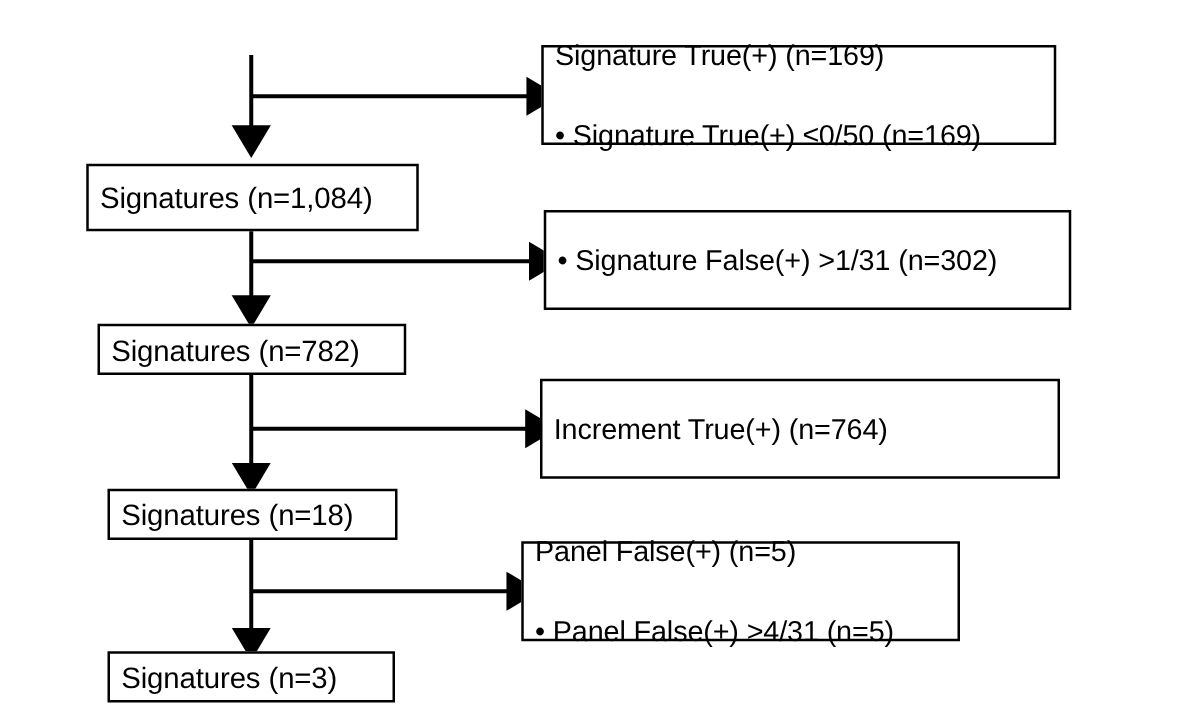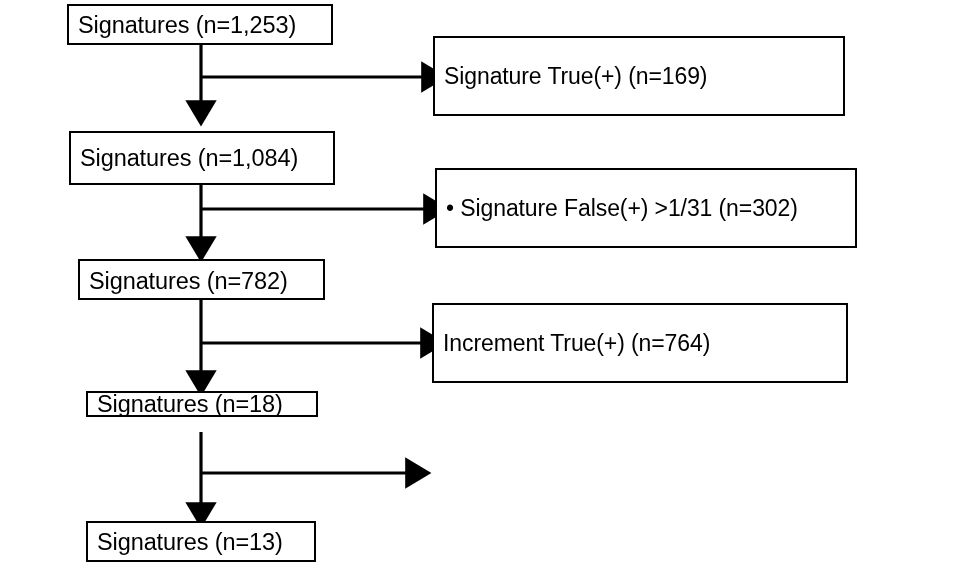--- a/index.html
+++ b/index.html
@@ -90,46 +90,48 @@
       <path d="M 201,300 L 201,374" stroke="#000000" stroke-width="3.2" fill="none" marker-end="url(#arrow-down)"></path>
       <path d="M 201,343 L 424,343" stroke="#000000" stroke-width="3.2" fill="none" marker-end="url(#arrow-right)"></path>
     </g>
 
     <g>
       <path d="M 201,432 L 201,506" stroke="#000000" stroke-width="3.2" fill="none" marker-end="url(#arrow-down)"></path>
       <path d="M 201,473 L 409,473" stroke="#000000" stroke-width="3.2" fill="none" marker-end="url(#arrow-right)"></path>
     </g>
   </svg>
 
-  <div class="node main" style="left:67px; top:4px; width:266px; height:41px;">
-    <div class="line">Signatures (n=1,253)</div>
-  </div>
 
   <div class="node main" style="left:69px; top:131px; width:266px; height:54px;">
     <div class="line">Signatures (n=1,084)</div>
   </div>
 
   <div class="node main" style="left:78px; top:259px; width:247px; height:41px;justify-content:flex-end;">
     <div class="line">Signatures (n=782)</div>
   </div>
 
-  <div class="node main" style="left:86px; top:391px; width:232px; height:26px;">
+  <div class="node main" style="left:86px; top:391px; width:232px; height:41px;">
     <div class="line">Signatures (n=18)</div>
   </div>
 
   <div class="node main" style="left:86px; top:521px; width:230px; height:41px;">
-    <div class="line">Signatures (n=13)</div>
+    <div class="line">Signatures (n=3)</div>
   </div>
 
   <div class="node side" style="left:433px; top:36px; width:412px; height:80px;">
     <div class="line">Signature True(+) (n=169)</div>
+    <div class="line bullet">• Signature True(+) ≤0/50 (n=169)</div>
   </div>
 
   <div class="node side" style="left:435px; top:168px; width:422px; height:80px;">
     <div class="line bullet">• Signature False(+) &gt;1/31 (n=302)</div>
   </div>
 
   <div class="node side" style="left:432px; top:303px; width:416px; height:80px;justify-content:center;">
     <div class="line">Increment True(+) (n=764)</div>
   </div>
 
+  <div class="node side" style="left:417px; top:433px; width:351px; height:80px;">
+    <div class="line">Panel False(+) (n=5)</div>
+    <div class="line bullet">• Panel False(+) &gt;4/31 (n=5)</div>
+  </div>
 
 </div>
 
 </body></html>

